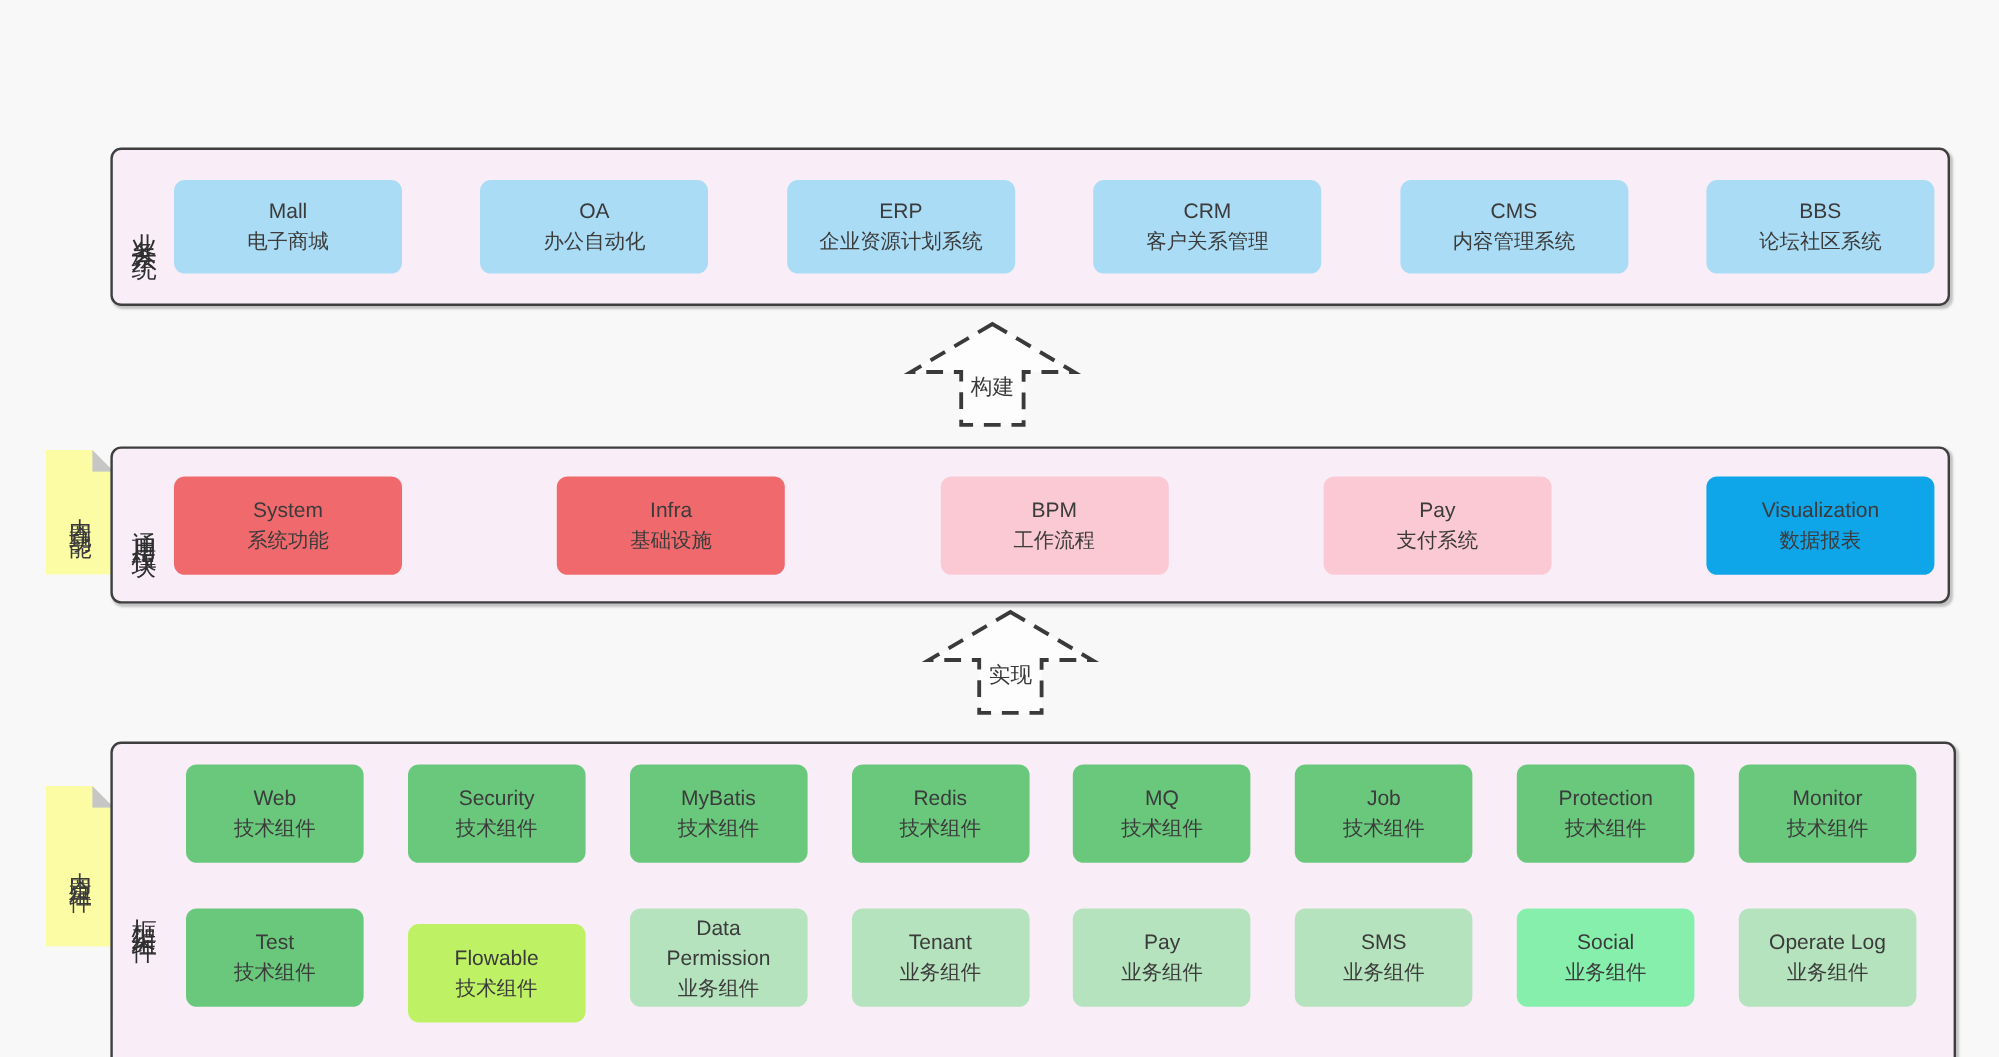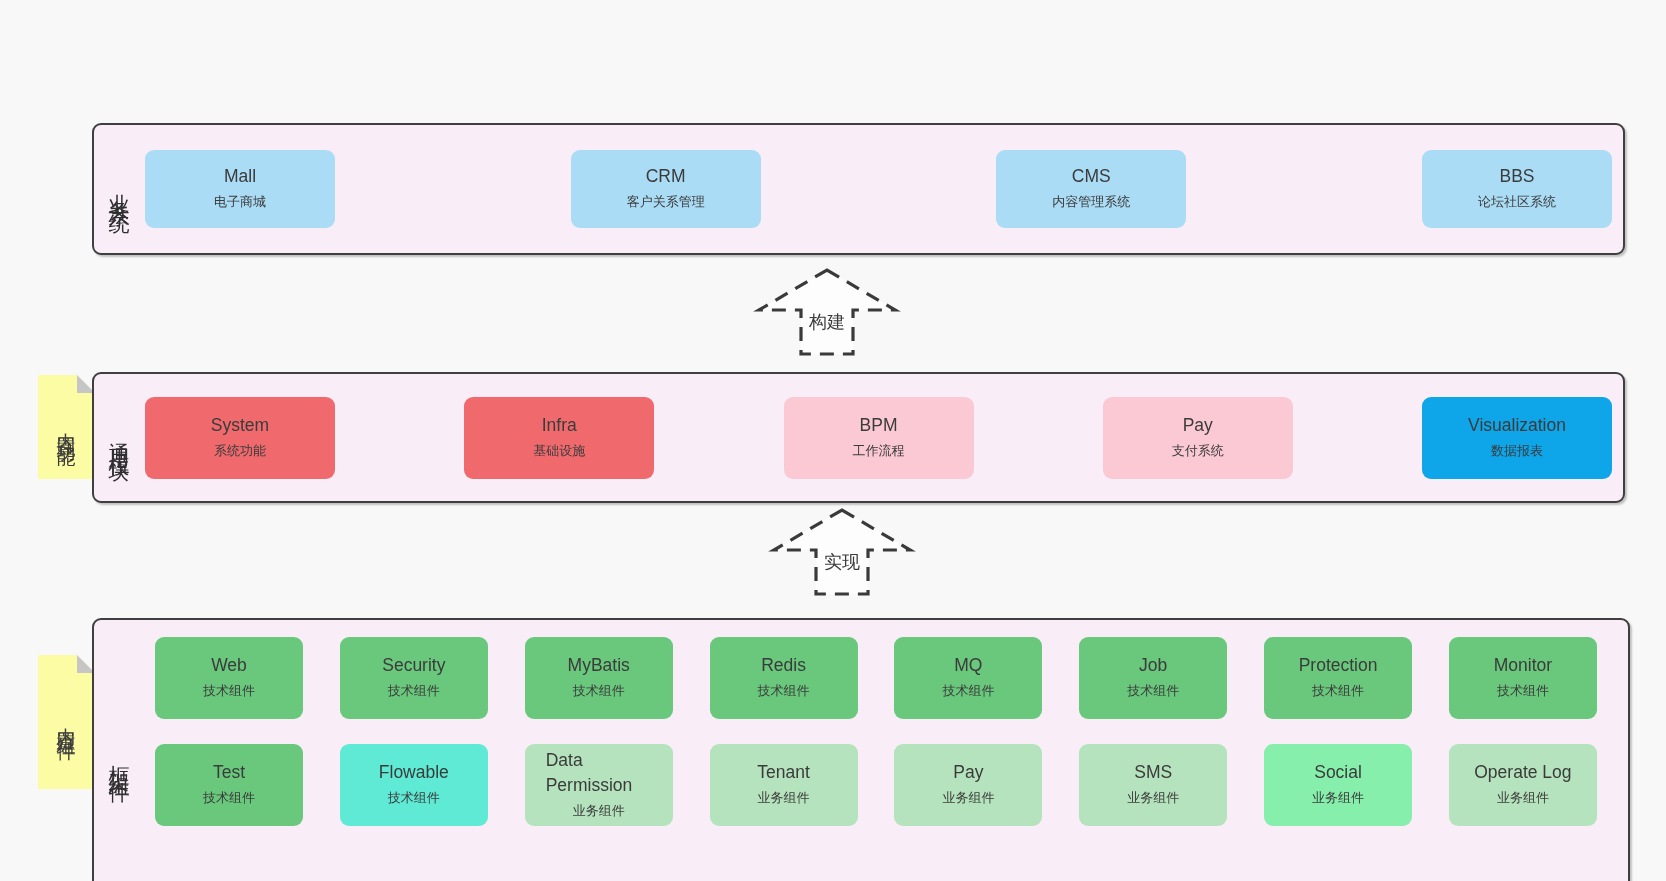--- a/index.html
+++ b/index.html
@@ -31,25 +31,26 @@
   .boxrow {
     flex:1; display:flex; align-items:center; justify-content:space-between;
     padding:0 11px 0 15px;
   }
   .rows-wrap { flex:1; display:flex; flex-direction:column; padding:17px 31px 0 25px; }
   .rows-wrap .boxrow { flex:0 0 auto; padding:0; margin-bottom:25px; }
 
   .box {
     box-sizing:border-box; width:190px; height:78px; border-radius:9px;
     display:flex; flex-direction:column; align-items:center; justify-content:center;
+    text-align:center;
   }
   #panel-modules .box { height:82px; }
   .rows-wrap .box { width:148px; height:82px; }
   .box-title { font-size:17.5px; line-height:25px; }
-  .box-sub   { font-size:13px; line-height:25px; }
+  .box-sub   { font-size:17px; line-height:25px; }
   .rows-wrap .box-title { max-width:106px; }
 
   
   .sticky {
     position:absolute; left:38px; width:57px; background:#fcfca5;
     clip-path:polygon(0 0, calc(100% - 18px) 0, 100% 18px, 100% 100%, 0 100%);
     display:flex; align-items:center; justify-content:center;
   }
   #sticky-modules   { top:375px; height:104px; }
   #sticky-framework { top:655px; height:134px; }
@@ -90,20 +91,28 @@
   </div>
 
   <div class="panel" id="panel-business">
     <div class="vlabel">业务系统</div>
     <div class="boxrow">
         <div class="box" style="background: rgb(170, 220, 245);">
           <div class="box-title">Mall</div>
           <div class="box-sub">电子商城</div>
         </div>
         <div class="box" style="background: rgb(170, 220, 245);">
+          <div class="box-title">OA</div>
+          <div class="box-sub">办公自动化</div>
+        </div>
+        <div class="box" style="background: rgb(170, 220, 245);">
+          <div class="box-title">ERP</div>
+          <div class="box-sub">企业资源计划系统</div>
+        </div>
+        <div class="box" style="background: rgb(170, 220, 245);">
           <div class="box-title">CRM</div>
           <div class="box-sub">客户关系管理</div>
         </div>
         <div class="box" style="background: rgb(170, 220, 245);">
           <div class="box-title">CMS</div>
           <div class="box-sub">内容管理系统</div>
         </div>
         <div class="box" style="background: rgb(170, 220, 245);">
           <div class="box-title">BBS</div>
           <div class="box-sub">论坛社区系统</div>
@@ -182,21 +191,21 @@
           <div class="box" style="background: rgb(105, 200, 124);">
             <div class="box-title">Monitor</div>
             <div class="box-sub">技术组件</div>
           </div>
         </div>
       <div class="boxrow">
           <div class="box" style="background: rgb(105, 200, 124);">
             <div class="box-title">Test</div>
             <div class="box-sub">技术组件</div>
           </div>
-          <div class="box" style="background: #5eead4;">
+          <div class="box" style="background: #bef264; margin-top: 26px;">
             <div class="box-title">Flowable</div>
             <div class="box-sub">技术组件</div>
           </div>
           <div class="box" style="background: rgb(181, 227, 189);">
             <div class="box-title">Data Permission</div>
             <div class="box-sub">业务组件</div>
           </div>
           <div class="box" style="background: rgb(181, 227, 189);">
             <div class="box-title">Tenant</div>
             <div class="box-sub">业务组件</div>

